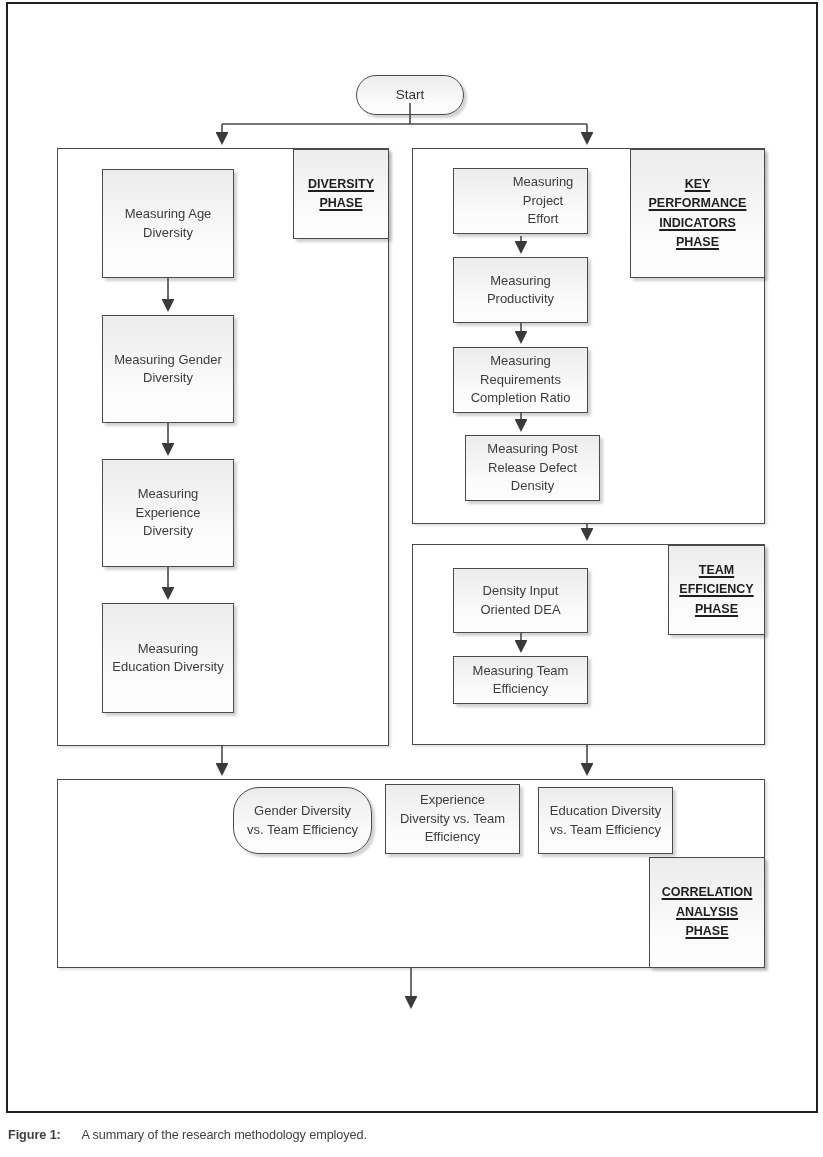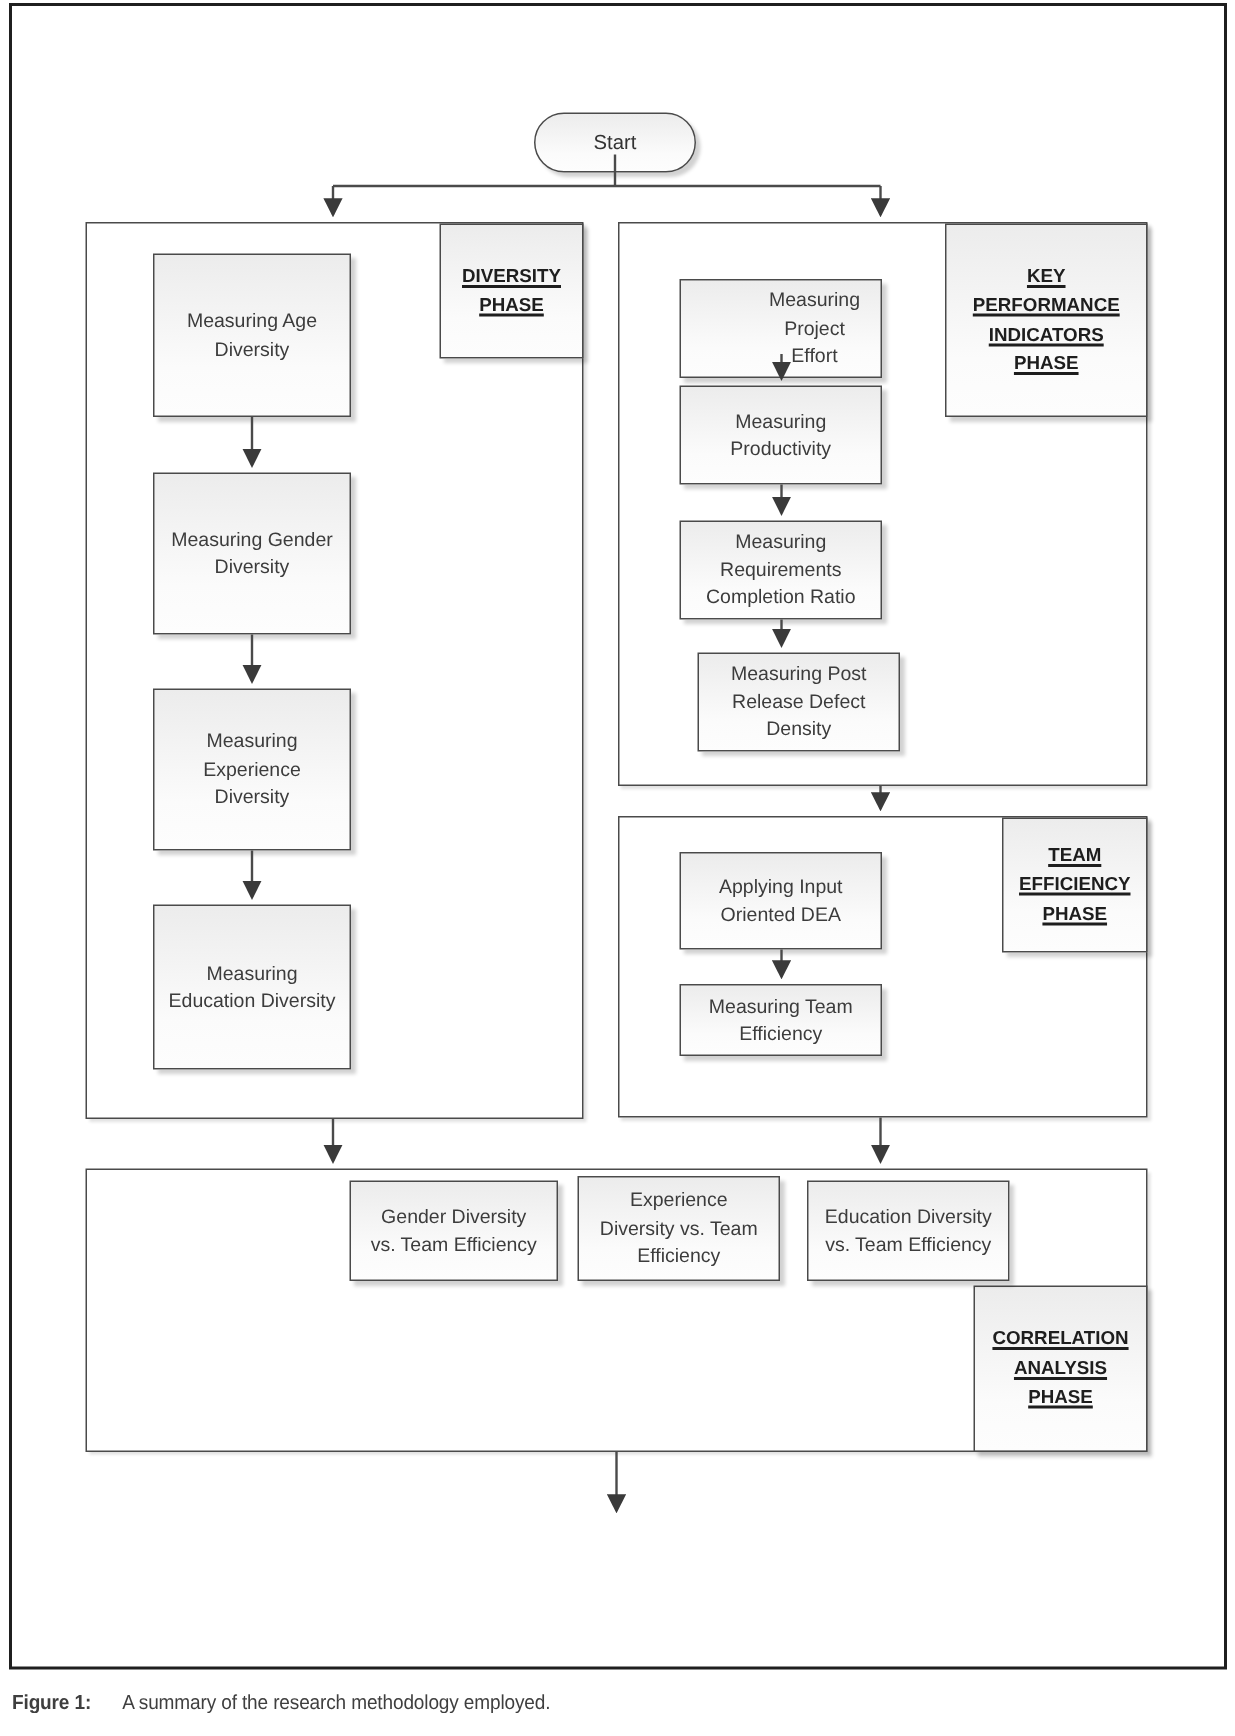--- a/index.html
+++ b/index.html
@@ -68,37 +68,37 @@
   <div class="node" style="left:102px;top:169px;width:132px;height:109px;">Measuring Age
 Diversity</div>
   <div class="node" style="left:102px;top:315px;width:132px;height:108px;">Measuring Gender
 Diversity</div>
   <div class="node" style="left:102px;top:459px;width:132px;height:108px;">Measuring
 Experience
 Diversity</div>
   <div class="node" style="left:102px;top:603px;width:132px;height:110px;">Measuring
 Education Diversity</div>
 
-  <div class="node" style="left:453px;top:186px;width:135px;height:66px;padding-left:48px;">Measuring Project
+  <div class="node" style="left:453px;top:168px;width:135px;height:66px;padding-left:48px;">Measuring Project
 Effort</div>
   <div class="node" style="left:453px;top:257px;width:135px;height:66px;">Measuring
 Productivity</div>
   <div class="node" style="left:453px;top:347px;width:135px;height:66px;">Measuring
 Requirements
 Completion Ratio</div>
   <div class="node" style="left:453px;top:435px;width:135px;height:66px;margin-left:12px;">Measuring Post
 Release Defect
 Density</div>
 
-  <div class="node" style="left:453px;top:568px;width:135px;height:65px;">Applying Input
+  <div class="node" style="left:453px;top:568px;width:135px;height:65px;">Density Input
 Oriented DEA</div>
   <div class="node" style="left:453px;top:656px;width:135px;height:48px;">Measuring Team
 Efficiency</div>
 
-  <div class="node" style="left:233px;top:787px;width:139px;height:67px;">Gender Diversity
+  <div class="node" style="left:233px;top:787px;width:139px;height:67px;border-radius:26px;">Gender Diversity
 vs. Team Efficiency</div>
   <div class="node" style="left:385px;top:784px;width:135px;height:70px;">Experience
 Diversity vs. Team
 Efficiency</div>
   <div class="node" style="left:538px;top:787px;width:135px;height:67px;">Education Diversity
 vs. Team Efficiency</div>
 
   <svg class="connectors" width="823" height="1157" viewBox="0 0 823 1157">
     <defs>
       <marker id="ah" viewBox="0 0 10 10" refX="8.5" refY="5" markerWidth="8" markerHeight="8" orient="auto">

